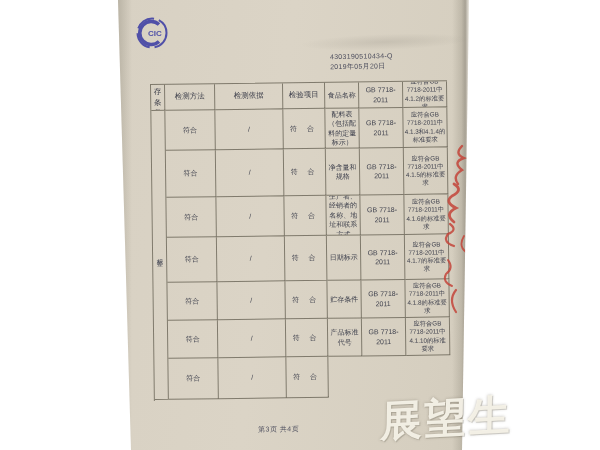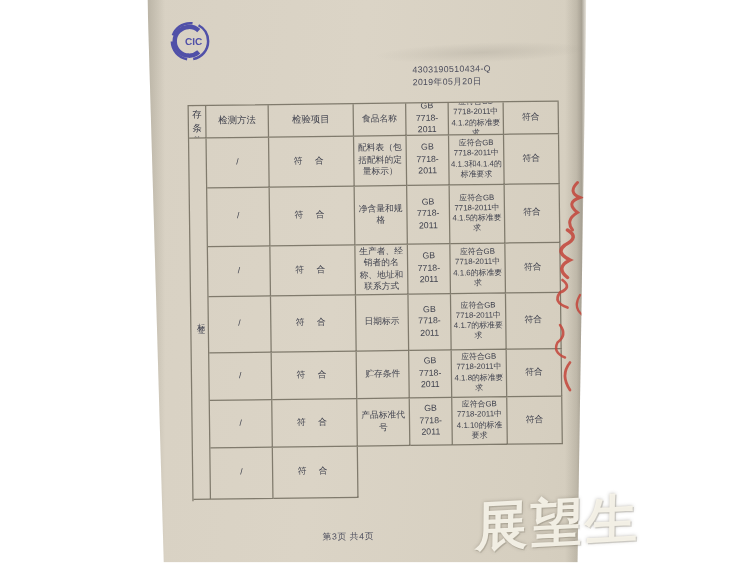--- a/index.html
+++ b/index.html
@@ -97,20 +97,21 @@
     </svg>
 
     <div class="docmeta">
       <div>4303190510434-Q</div>
       <div>2019年05月20日</div>
     </div>
 
     <div class="insp-table">
       <div class="cell header">贮存条件</div>
       <div class="cell header">检测方法</div>
+      <div class="cell header">检测依据</div>
       <div class="cell header">检验项目</div>
 
       <div class="cell group">标签</div>
 
       <div class="cell">食品名称</div>
       <div class="cell">GB 7718-2011</div>
       <div class="cell std">应符合GB 7718-2011中4.1.2的标准要求</div>
       <div class="cell">符合</div>
       <div class="cell">/</div>
       <div class="cell concl">符 合</div>

